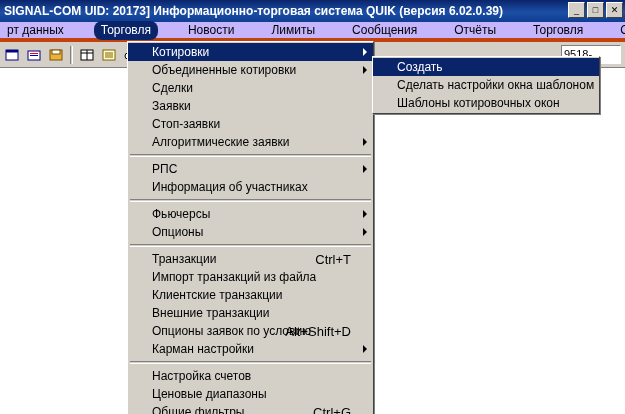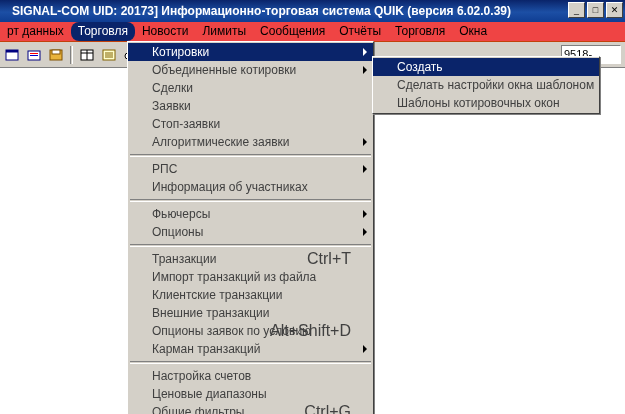--- a/index.html
+++ b/index.html
@@ -27,21 +27,21 @@
   
   .titlebar {
     position: absolute;
     left: 0; top: 0;
     width: 625px;
     height: 22px;
     background: linear-gradient(to bottom, #0a246a 0%, #1c4fa5 55%, #0f3d92 100%);
     color: #ffffff;
     display: flex;
     align-items: center;
-    padding-left: 12px;
+    padding-left: 4px;
     box-sizing: border-box;
     overflow: hidden;
   }
   .titlebar .title-text {
     font-size: 12px;
     font-weight: bold;
     white-space: nowrap;
     letter-spacing: 0px;
   }
   .titlebar .win-buttons {
@@ -65,25 +65,26 @@
     color: #000;
     font-family: "Liberation Sans", sans-serif;
   }
 
   
   .menubar {
     position: absolute;
     left: 0; top: 22px;
     width: 625px;
     height: 20px;
-    background: #ef4444;
-    display: flex;
-    align-items: center;
-    box-sizing: border-box;
-    border-bottom: 1px solid #c2410c;
+    background: #c4b5fd;
+    display: flex;
+    align-items: center;
+    box-sizing: border-box;
+    border-bottom: 4px solid #c2410c;
+    gap: 23px;
   }
   .menubar .mi {
     padding: 2px 7px 3px 7px;
     font-size: 12px;
     color: #000000;
     white-space: nowrap;
     line-height: 14px;
   }
   .menubar .mi.open {
     background: #0a246a;
@@ -166,32 +167,32 @@
     padding: 1px 0;
     box-shadow: 1px 1px 0 #808080;
   }
   .menu .row {
     position: relative;
     height: 18px;
     display: flex;
     align-items: center;
     padding: 0 0 0 24px;
     font-size: 12px;
-    color: #404040;
+    color: #000000;
     white-space: nowrap;
     box-sizing: border-box;
   }
   .menu .row.hl {
     background: #0a246a;
     color: #ffffff;
   }
   .menu .row .accel {
     position: absolute;
     right: 22px;
-    font-size: 16px;
+    font-size: 13px;
     text-align: center;
   }
   .menu .row .arrow {
     position: absolute;
     right: 6px;
     width: 0; height: 0;
     border-top: 4px solid transparent;
     border-bottom: 4px solid transparent;
     border-left: 4px solid #000000;
   }
@@ -358,21 +359,21 @@
       <span>Клиентские транзакции</span>
     </div>
     <div class="row">
       <span>Внешние транзакции</span>
     </div>
     <div class="row">
       <span>Опционы заявок по условию</span>
       <span class="accel">Alt+Shift+D</span>
     </div>
     <div class="row">
-      <span>Карман транзакций</span>
+      <span>Карман настройки</span>
       <span class="arrow"></span>
     </div>
     <div class="sep"></div>
     <div class="row">
       <span>Настройка счетов</span>
     </div>
     <div class="row">
       <span>Ценовые диапазоны</span>
     </div>
     <div class="row">

